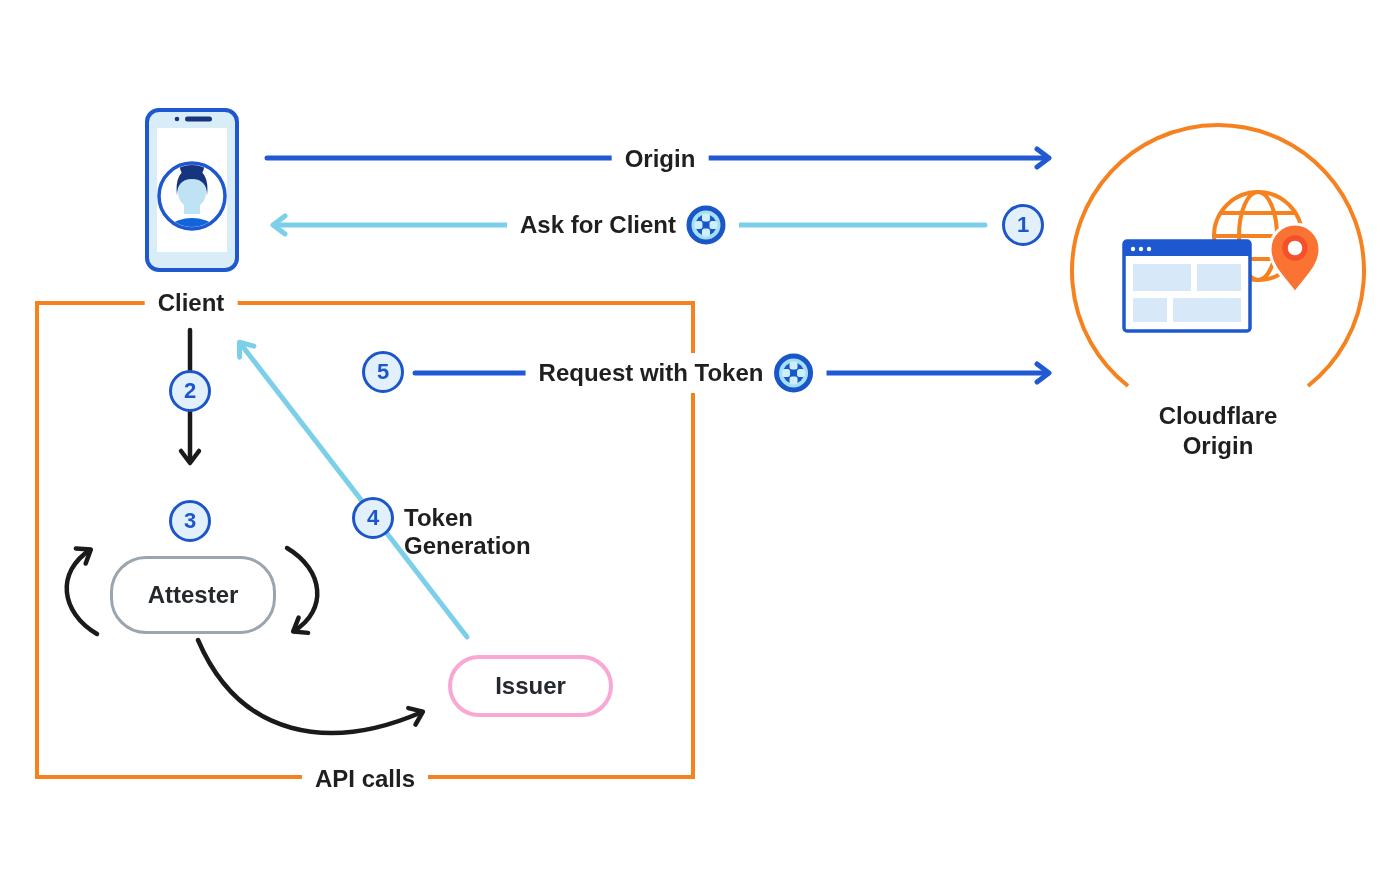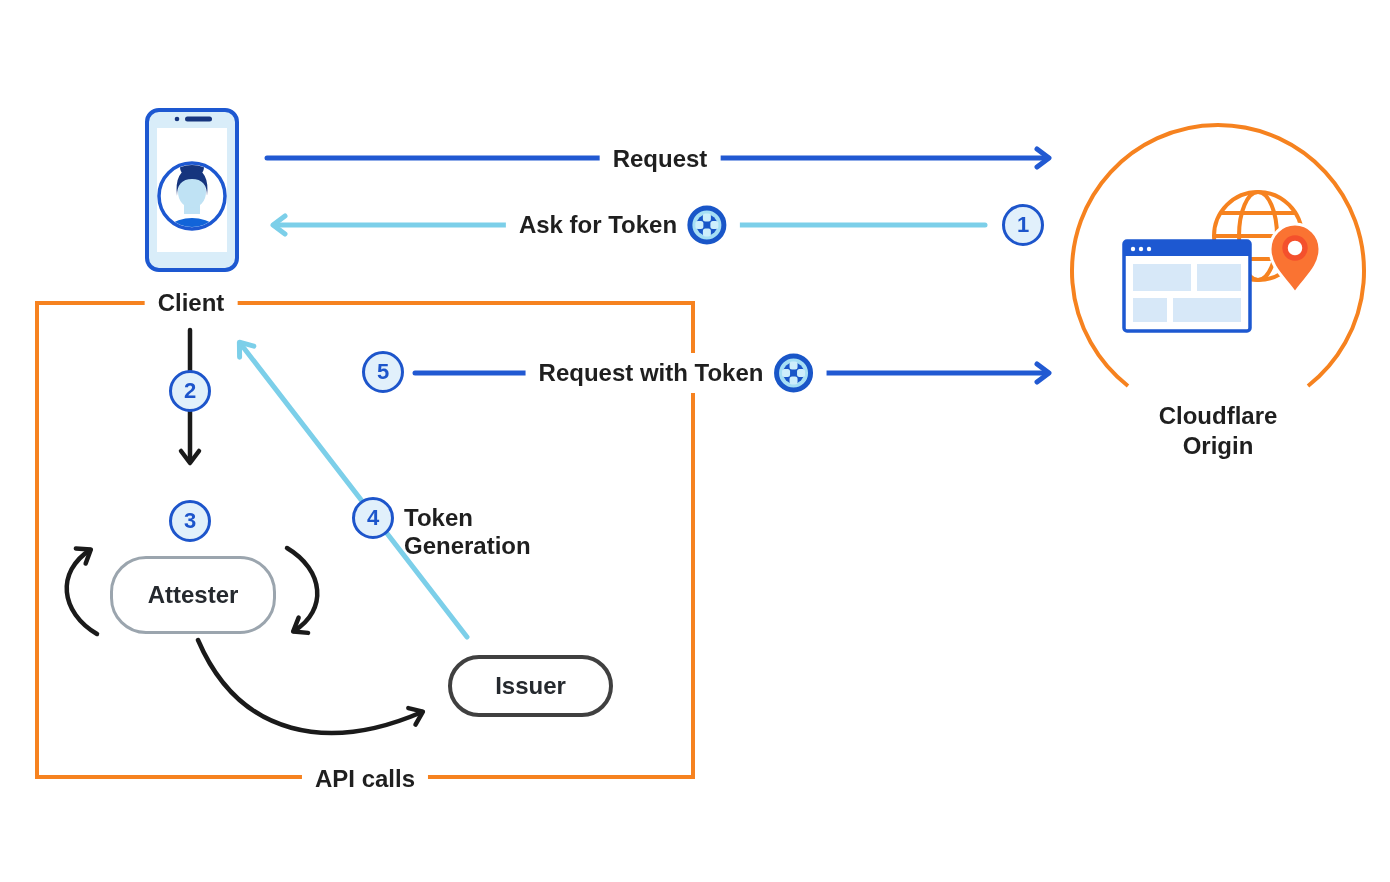--- a/index.html
+++ b/index.html
@@ -22,21 +22,21 @@
     position:absolute;width:42px;height:42px;border-radius:50%;
     border:3.5px solid #1d55cb;background:#e1f0fb;color:#1d55cb;
     font-size:22px;font-weight:700;display:flex;align-items:center;justify-content:center;
     box-sizing:border-box;
   }
   .pill{
     position:absolute;background:#ffffff;display:flex;align-items:center;justify-content:center;
     font-size:24px;font-weight:700;color:#25292e;box-sizing:border-box;border-radius:36px;
   }
   .pill-grey{border:3.5px solid #9ba5ae;}
-  .pill-orange{border:4px solid #404040;}
+  .pill-orange{border:4px solid #f9a8d4;}
   .api-box{
     position:absolute;left:35px;top:301px;width:660px;height:478px;
     border:4px solid #f6821f;box-sizing:border-box;background:transparent;
   }
   .token-icon{flex:0 0 auto;display:block;}
 </style>
 </head>
 <body>
 
 <div class="stage">
@@ -111,24 +111,24 @@
     </g>
   </svg>
 
   <div class="api-box"></div>
 
   <div class="pill pill-grey" style="left:110px;top:556px;width:166px;height:78px;">Attester</div>
   <div class="pill pill-orange" style="left:448px;top:655px;width:165px;height:62px;">Issuer</div>
 
   <div class="label" style="left:191px;top:303px;">Client</div>
 
-  <div class="label" style="left:660px;top:159px;">Request</div>
+  <div class="label" style="left:660px;top:159px;">Origin</div>
 
   <div class="label" style="left:623px;top:225px;">
-    <span>Ask for Token</span>
+    <span>Ask for Client</span>
     <svg class="token-icon" width="40" height="40" viewBox="0 0 40 40">
       <circle cx="20" cy="20" r="17" fill="#a6dff4" stroke="#1956c8" stroke-width="5"></circle>
       <circle cx="20" cy="20" r="10.5" fill="#1956c8"></circle>
       <g fill="#cdeefb">
         <rect x="16" y="8.5" width="8" height="8" rx="2.5"></rect>
         <rect x="16" y="23.5" width="8" height="8" rx="2.5"></rect>
         <rect x="8.5" y="16" width="8" height="8" rx="2.5"></rect>
         <rect x="23.5" y="16" width="8" height="8" rx="2.5"></rect>
       </g>
     </svg>

